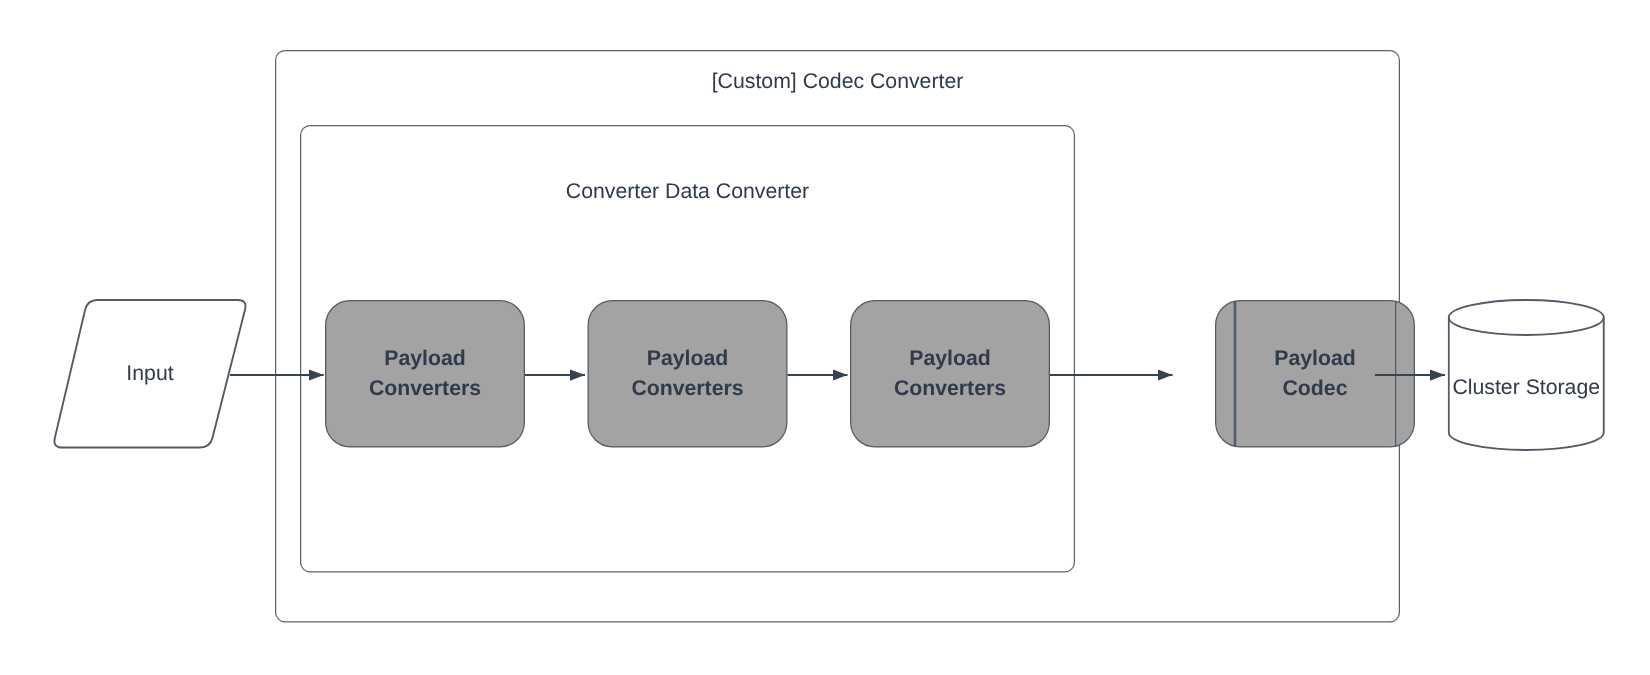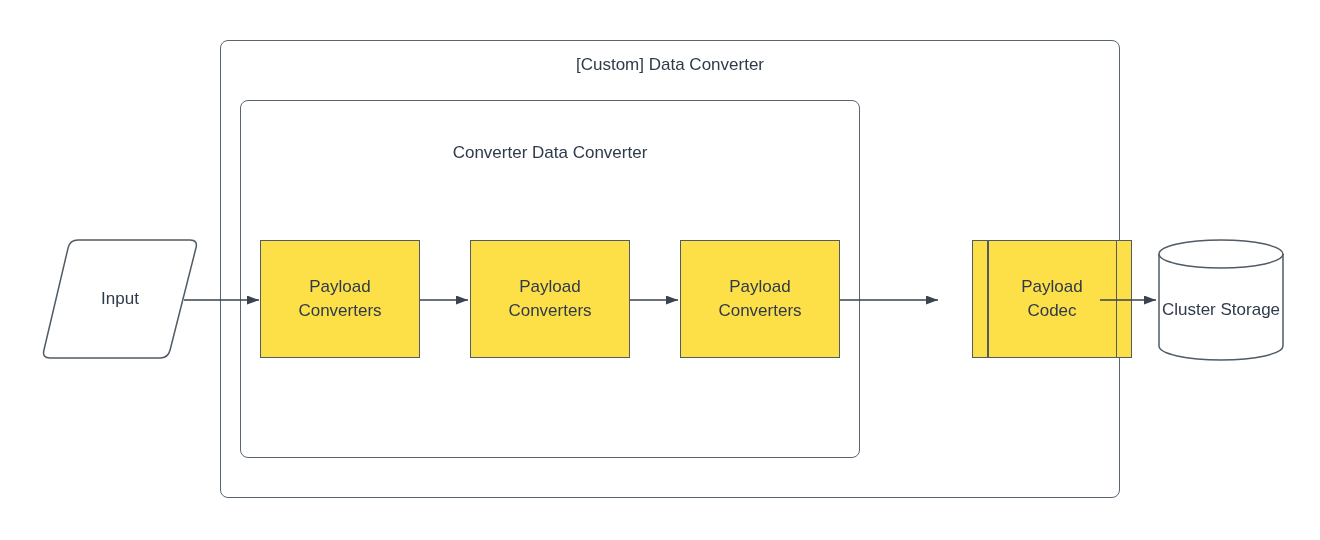--- a/index.html
+++ b/index.html
@@ -35,22 +35,23 @@
   .node {
     position: absolute;
     display: flex;
     align-items: center;
     justify-content: center;
     text-align: center;
     line-height: 24px;
   }
   .rounded-rect {
     border: 1.5px solid #505b66;
-    border-radius: 0;
-    background: #fde047;
+    border-radius: 20px;
+    background: #a3a3a3;
+    font-weight: bold;
   }
   .node-label { display: block; }
   
   .inner-bar {
     position: absolute;
     top: 0;
     bottom: 0;
     width: 1.5px;
     background: #505b66;
   }
@@ -77,21 +78,21 @@
     pointer-events: none;
     z-index: 10;
   }
 </style>
 </head>
 <body>
 
 <div class="canvas">
 
   <div class="container-box" style="left:220px; top:40px; width:900px; height:458px;">
-    <div class="container-title" style="top:12px;">[Custom] Data Converter</div>
+    <div class="container-title" style="top:12px;">[Custom] Codec Converter</div>
   </div>
 
   <div class="container-box" style="left:240px; top:100px; width:620px; height:358px;">
     <div class="container-title" style="top:40px;">Converter Data Converter</div>
   </div>
 
   <div class="shape-wrap" style="left:40px; top:239px; width:160px; height:121px;">
     <svg width="160" height="121" viewBox="0 0 160 121">
       <path d="M 38,1 L 150,1 Q 158,1 156,8.8 L 130,111.2 Q 128,119 120,119 L 10,119 Q 2,119 3.9,111.2 L 28.1,8.8 Q 30,1 38,1 Z" fill="#ffffff" stroke="#505b66" stroke-width="1.5" stroke-linejoin="round"></path>
     </svg>

